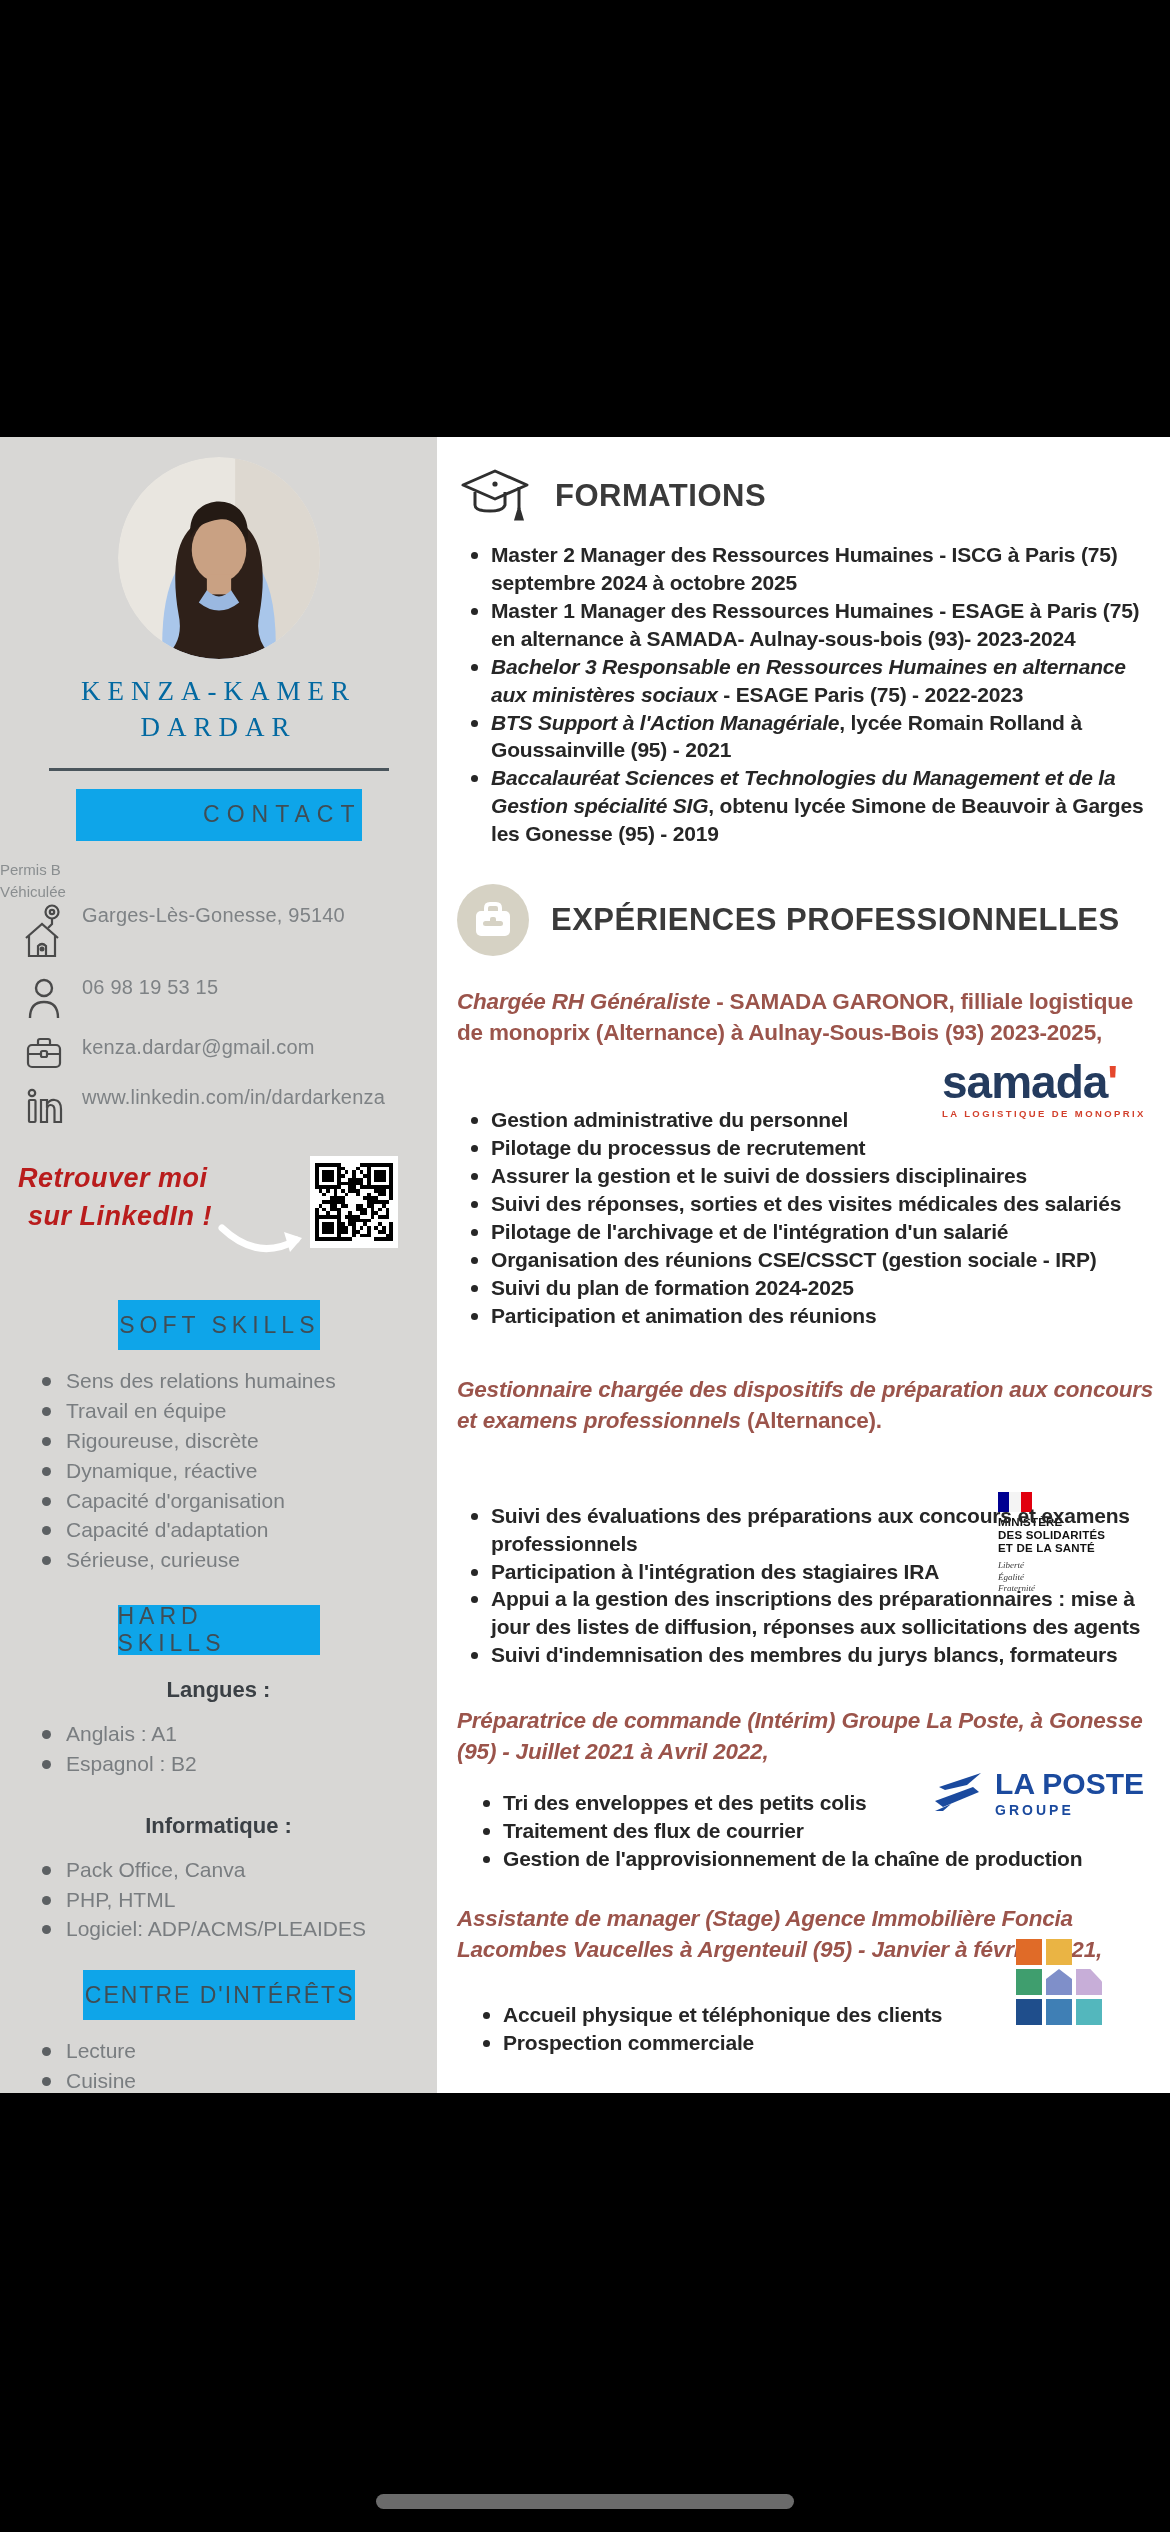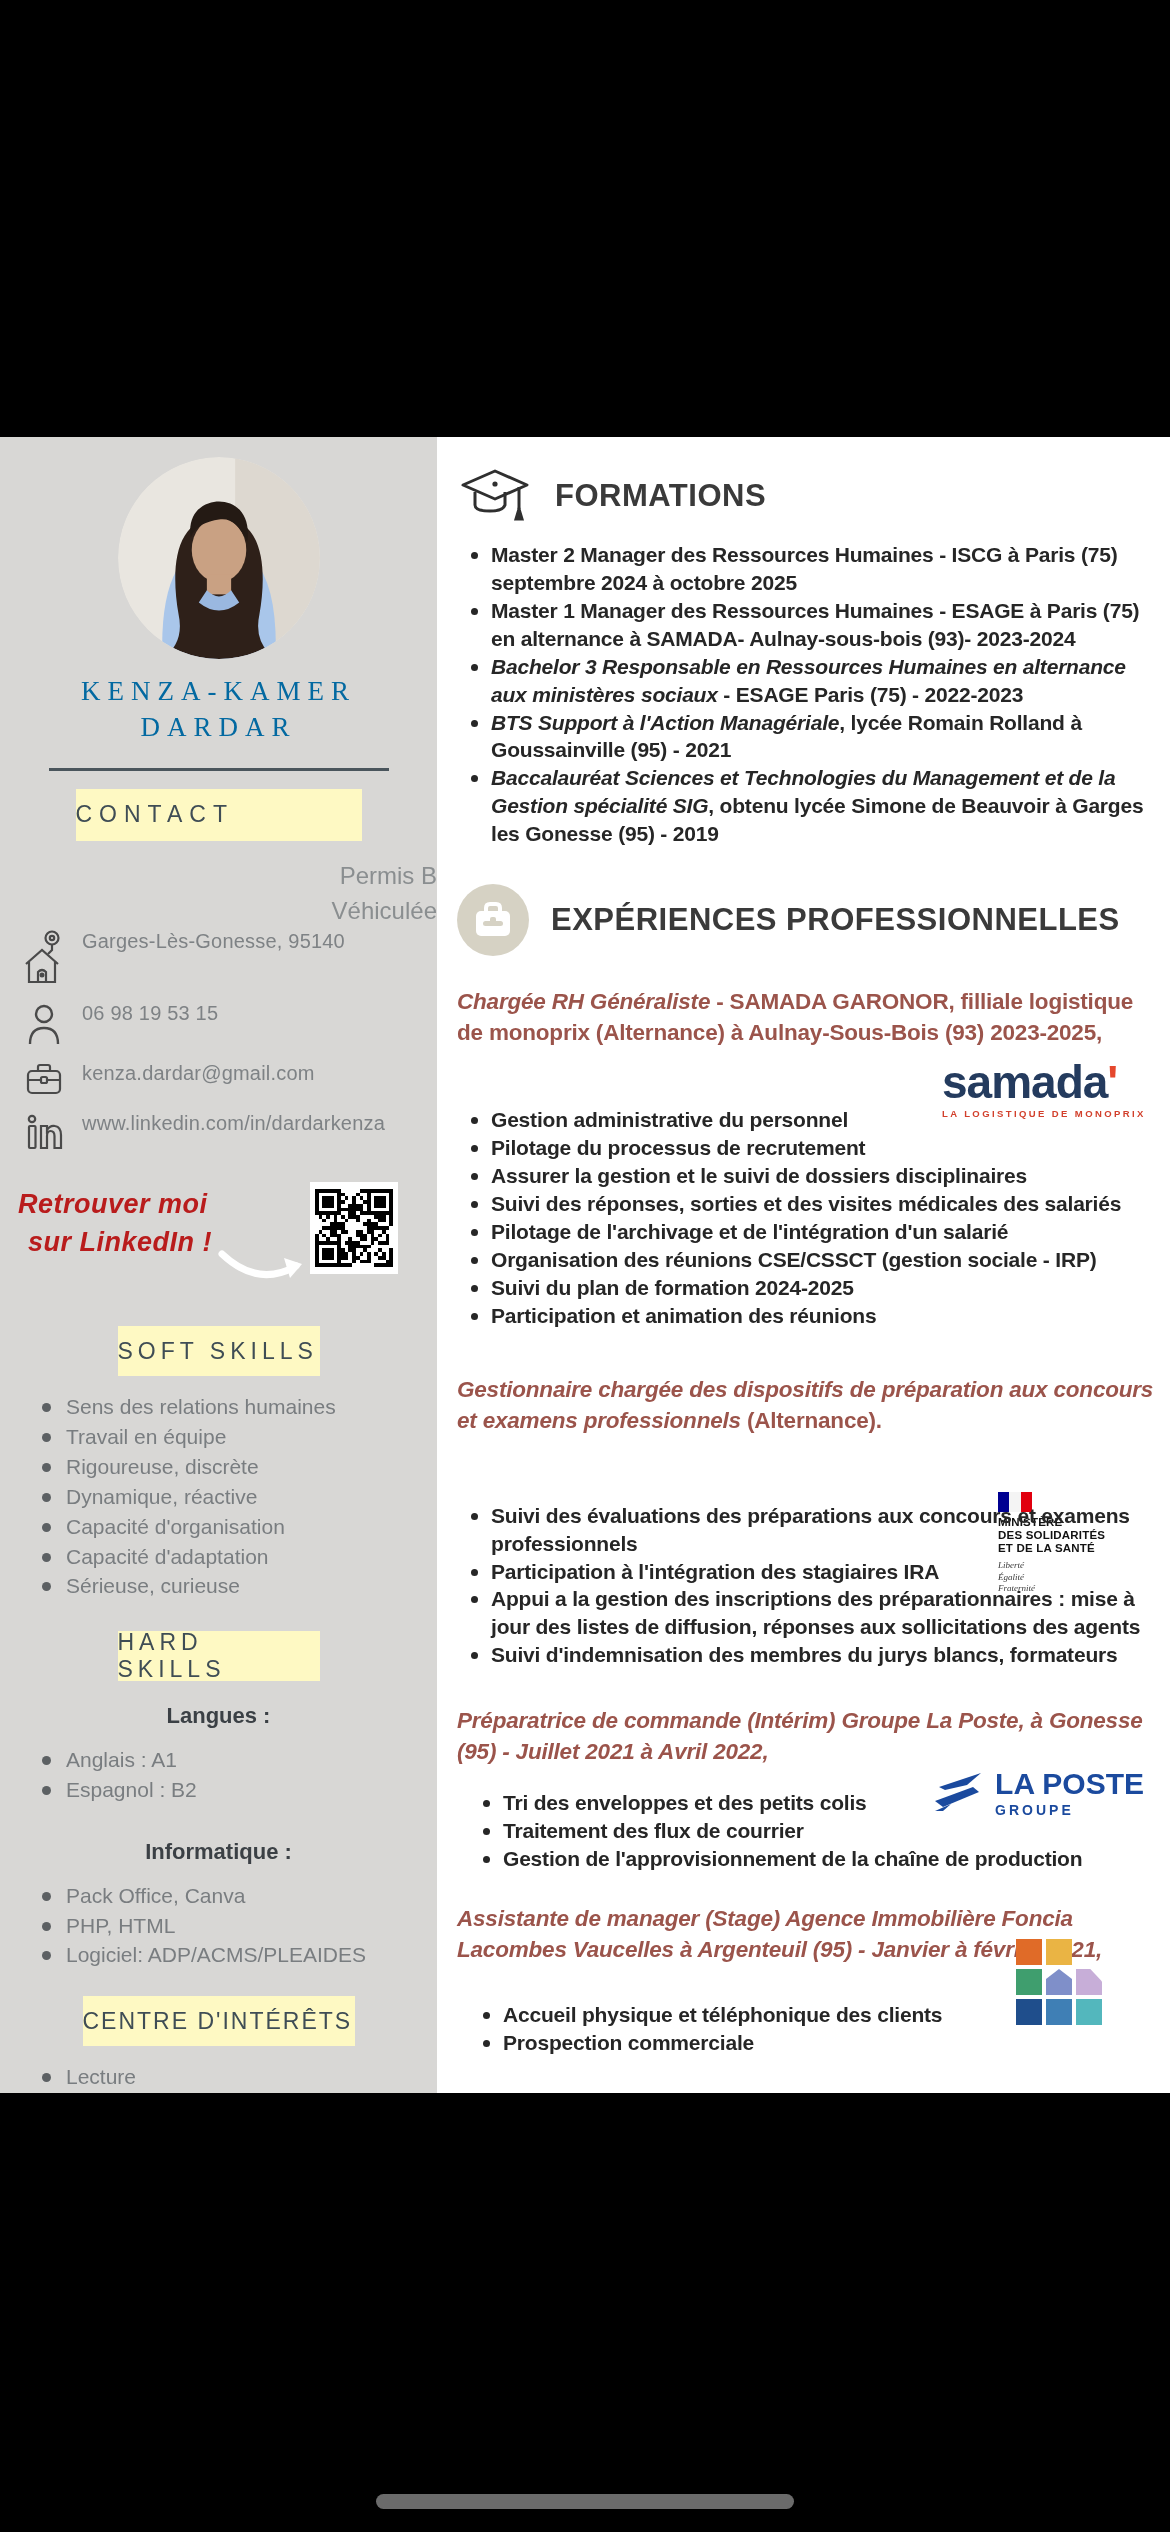--- a/index.html
+++ b/index.html
@@ -10,24 +10,24 @@
   
   .cv { position:absolute; top:437px; left:0; width:1170px; height:1656px;
         display:flex; overflow:hidden; background:#fff; }
 
   
   .sidebar { width:437px; min-width:437px; background:#d8d7d5; padding:16px 0 0 0; overflow:hidden; }
   .avatar-wrap { width:202px; height:202px; border-radius:50%; overflow:hidden; margin:4px auto 14px auto; }
   .name { text-align:center; font-family:"Liberation Serif", serif; font-weight:500;
           color:#0369a1; font-size:27px; letter-spacing:7px; line-height:1.35; }
   .name-divider { border:none; border-top:3px solid #4a555c; width:340px; margin:22px auto 18px auto; }
-  .wbox { background:#fef9c3; margin:16px auto; display:flex; align-items:center; justify-content:flex-start; }
+  .wbox { background:#0ea5e9; margin:16px auto; display:flex; align-items:center; justify-content:flex-end; }
   .contact-box { width:286px; height:52px; }
   .wbox span { color:#3f4d55; font-size:23px; letter-spacing:7px; font-weight:500; }
-  .centered-gray { text-align:right; color:#8a8e90; font-size:24px; line-height:1.45; }
+  .centered-gray { text-align:left; color:#8a8e90; font-size:15px; line-height:1.45; }
   .permis-block { margin-top:18px; }
   .crow { display:flex; align-items:flex-start; gap:16px; padding:0 10px 0 22px; margin-top:16px; }
   .crow .cicon { width:44px; min-width:44px; display:flex; justify-content:center; }
   .crow .ctext { color:#7e8285; font-size:20px; letter-spacing:.2px; }
   .crow.addr { margin-top:2px; }
   .li-note { position:relative; margin:34px 0 0 18px; height:110px; }
   .note-txt { color:#b91c1c; font-size:27px; font-weight:700; font-style:italic; line-height:1.4; letter-spacing:.5px;}
   .note-arrow { position:absolute; left:200px; top:58px; }
   .qr { position:absolute; left:292px; top:-4px; width:88px; height:92px; background:#fff; padding:5px; }
   .skill-box { width:202px; height:50px; margin-top:30px; }

